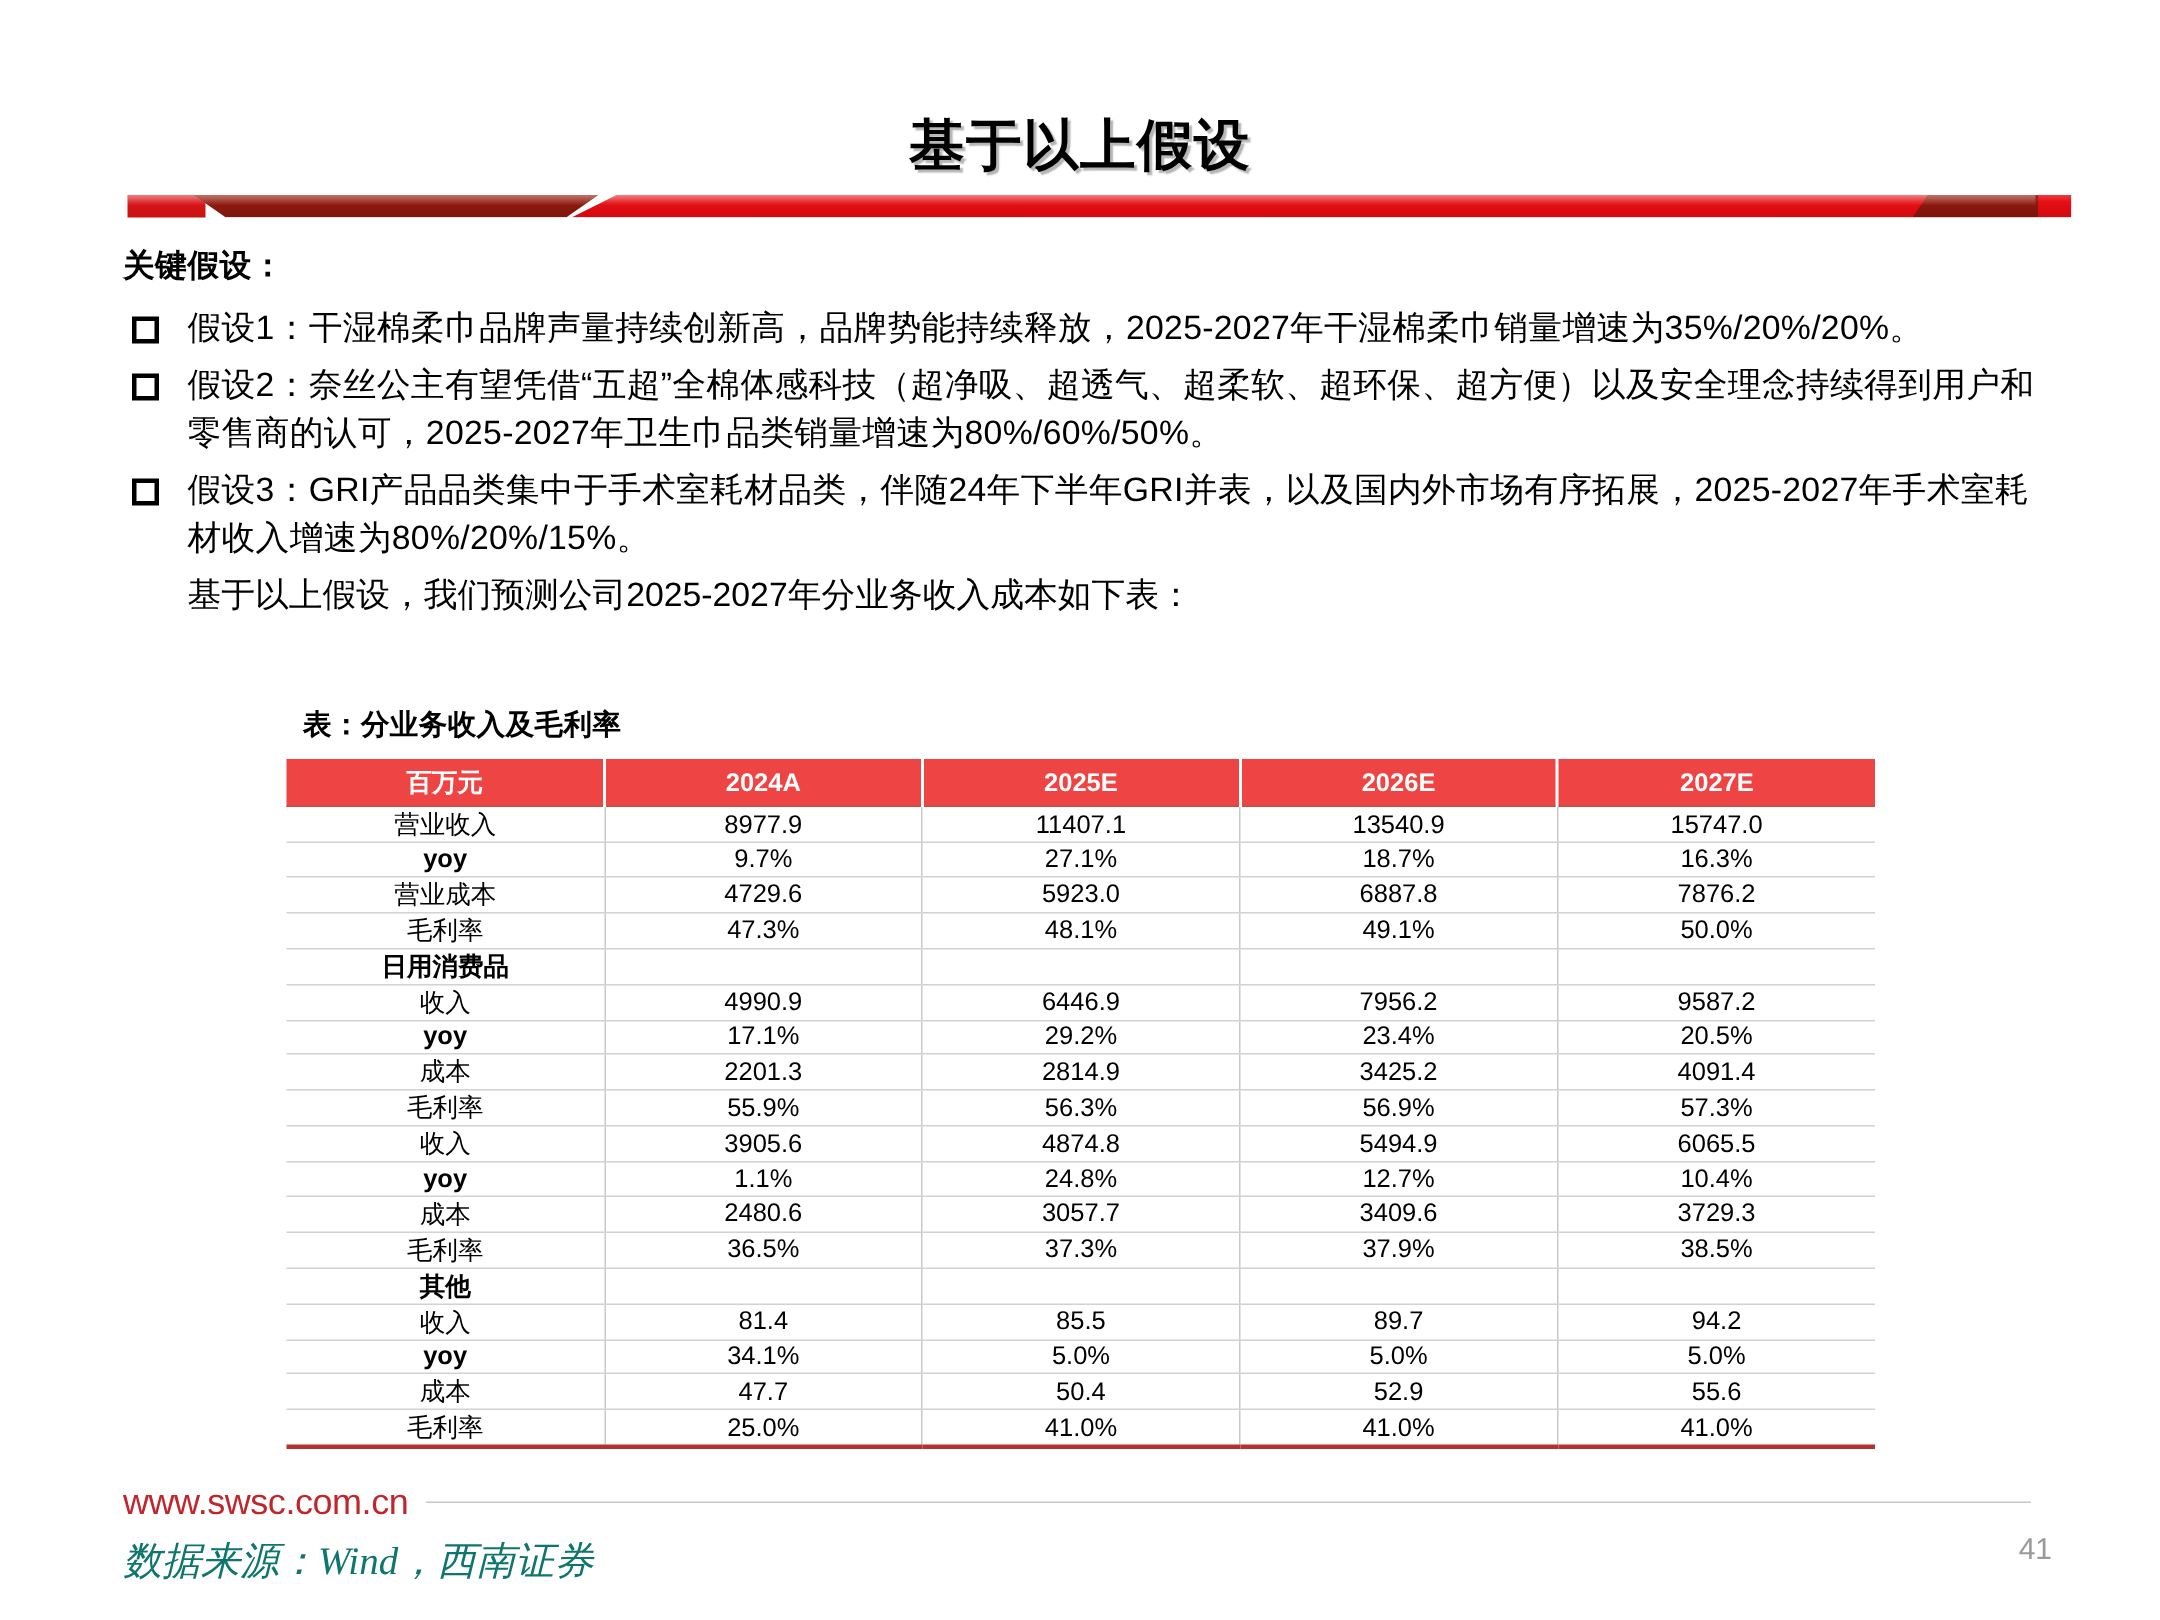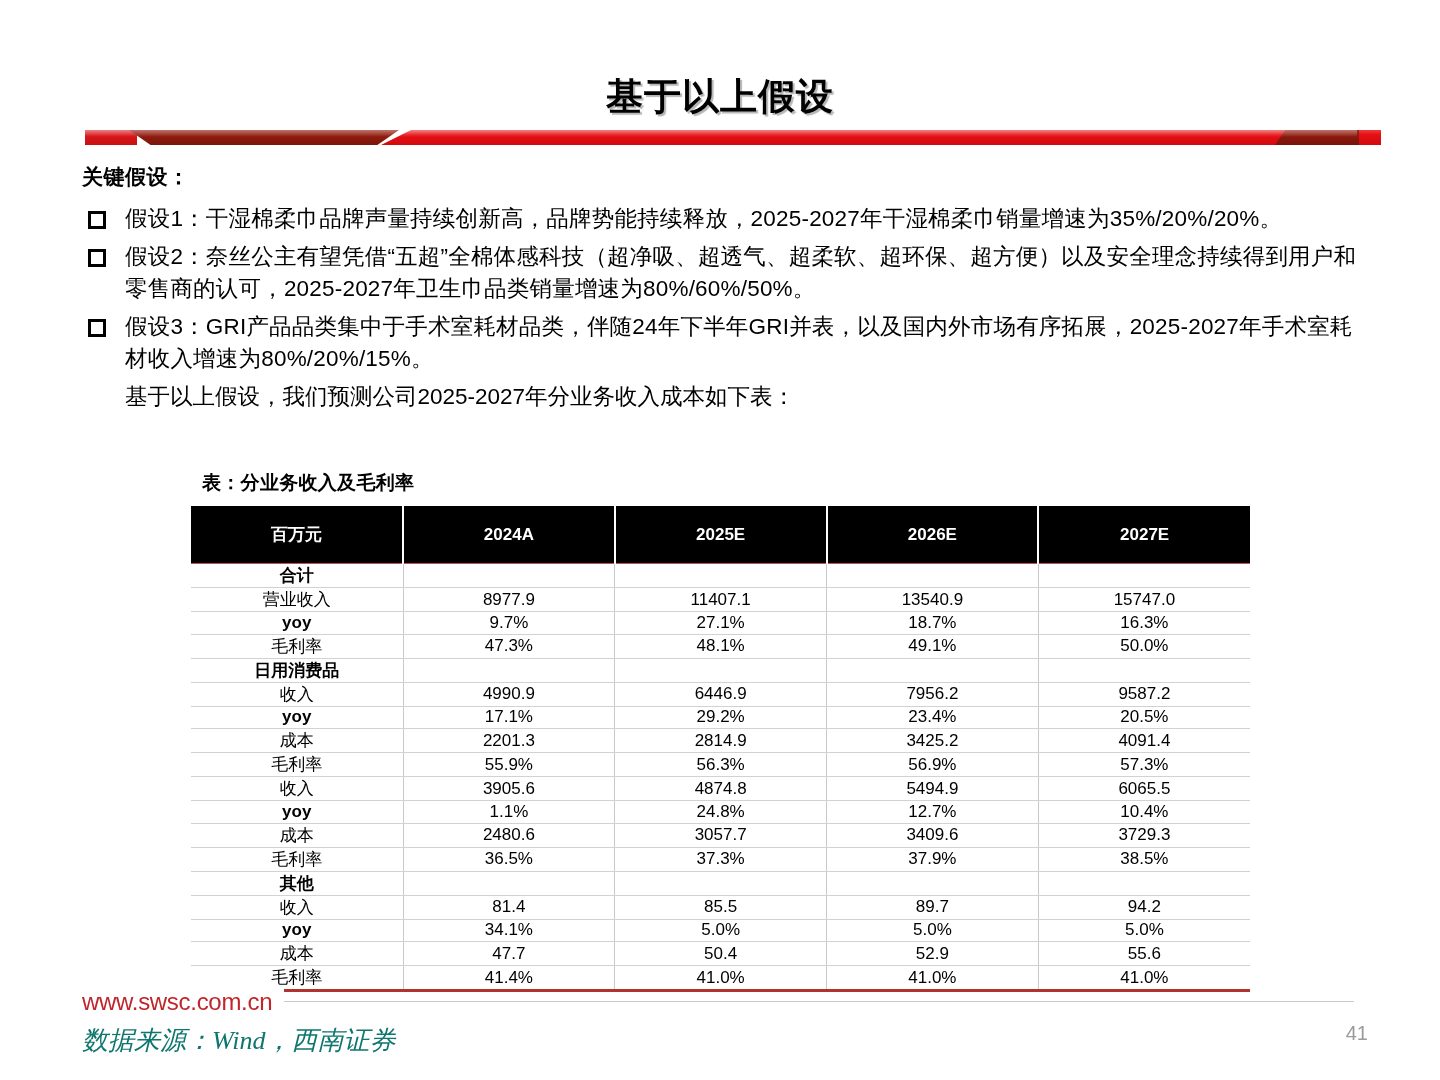--- a/index.html
+++ b/index.html
@@ -126,27 +126,27 @@
     left: 191px;
     width: 1059px;
     border-collapse: collapse;
     table-layout: fixed;
     background: #ffffff;
   }
   .data-table col.c0 { width: 212px; }
   .data-table col.cx { width: 211.75px; }
 
   .data-table th {
-    background: #000000;
+    background: #ef4444;
     color: #ffffff;
     font-size: 17px;
     font-weight: bold;
     text-align: center;
     height: 25px;
-    padding: 16px;
+    padding: 3px;
     border-right: 2px solid #ffffff;
     border-bottom: 1px solid #c0504d;
   }
   .data-table th:last-child { border-right: none; }
 
   .data-table td {
     height: 21.5px;
     padding: 0 4px;
     font-size: 17px;
     text-align: center;
@@ -240,42 +240,42 @@
   <thead>
     <tr>
       <th>百万元</th>
       <th>2024A</th>
       <th>2025E</th>
       <th>2026E</th>
       <th>2027E</th>
     </tr>
   </thead>
   <tbody id="table-body">
-      <tr class="section">
-        <td>合计</td>
-        <td></td>
-        <td></td>
-        <td></td>
-        <td></td>
-      </tr>
       <tr class="data">
         <td>营业收入</td>
         <td>8977.9</td>
         <td>11407.1</td>
         <td>13540.9</td>
         <td>15747.0</td>
       </tr>
       <tr class="yoy">
         <td>yoy</td>
         <td>9.7%</td>
         <td>27.1%</td>
         <td>18.7%</td>
         <td>16.3%</td>
       </tr>
       <tr class="data">
+        <td>营业成本</td>
+        <td>4729.6</td>
+        <td>5923.0</td>
+        <td>6887.8</td>
+        <td>7876.2</td>
+      </tr>
+      <tr class="data">
         <td>毛利率</td>
         <td>47.3%</td>
         <td>48.1%</td>
         <td>49.1%</td>
         <td>50.0%</td>
       </tr>
       <tr class="section">
         <td>日用消费品</td>
         <td></td>
         <td></td>
@@ -361,21 +361,21 @@
       </tr>
       <tr class="data">
         <td>成本</td>
         <td>47.7</td>
         <td>50.4</td>
         <td>52.9</td>
         <td>55.6</td>
       </tr>
       <tr class="data">
         <td>毛利率</td>
-        <td>41.4%</td>
+        <td>25.0%</td>
         <td>41.0%</td>
         <td>41.0%</td>
         <td>41.0%</td>
       </tr>
     </tbody>
 </table>
 
 <div class="footer-rule"></div>
 <div class="footer-url">www.swsc.com.cn</div>
 <div class="footer-source">数据来源：Wind，西南证券</div>

